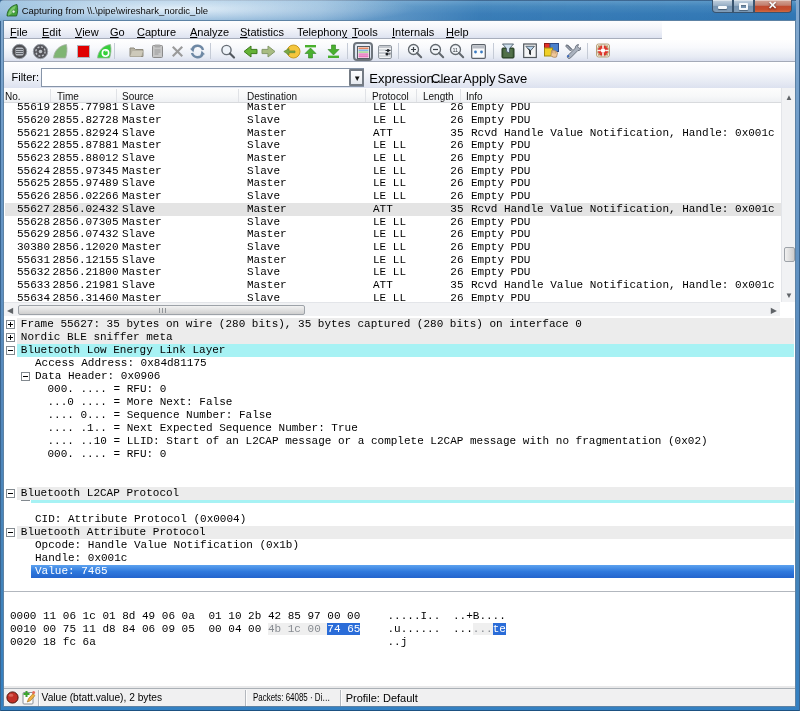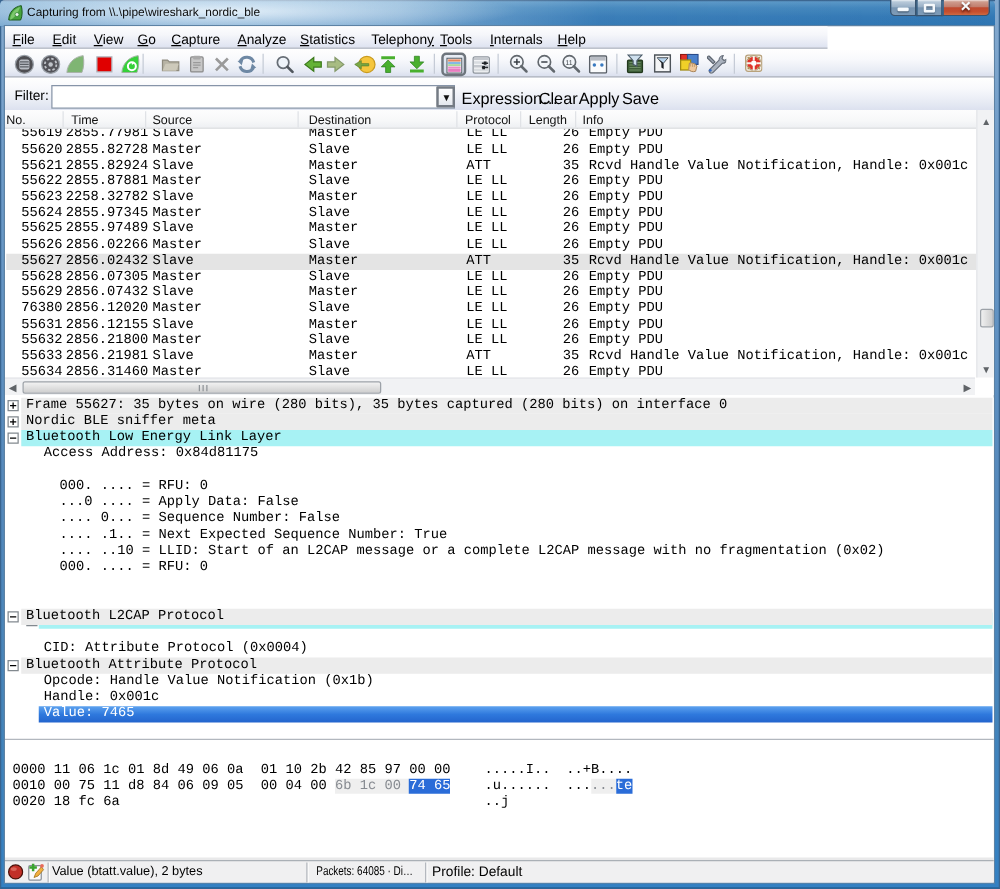--- a/index.html
+++ b/index.html
@@ -265,28 +265,28 @@
   <span class="fbtn" style="left:427px">Clear</span>
   <span class="fbtn" style="left:459px">Apply</span>
   <span class="fbtn" style="left:493.5px">Save</span>
 </div>
 <div class="abs" id="plist">
 <div class="abs" id="prows">
 <div class="prow m" style="top:-1.80px"><span class="cn">55619</span><span class="ct">2855.77981</span><span class="cs">Slave</span><span class="cd">Master</span><span class="cp">LE LL</span><span class="cl">26</span><span class="ci">Empty PDU</span></div>
 <div class="prow m" style="top:10.90px"><span class="cn">55620</span><span class="ct">2855.82728</span><span class="cs">Master</span><span class="cd">Slave</span><span class="cp">LE LL</span><span class="cl">26</span><span class="ci">Empty PDU</span></div>
 <div class="prow m" style="top:23.60px"><span class="cn">55621</span><span class="ct">2855.82924</span><span class="cs">Slave</span><span class="cd">Master</span><span class="cp">ATT</span><span class="cl">35</span><span class="ci">Rcvd Handle Value Notification, Handle: 0x001c</span></div>
 <div class="prow m" style="top:36.30px"><span class="cn">55622</span><span class="ct">2855.87881</span><span class="cs">Master</span><span class="cd">Slave</span><span class="cp">LE LL</span><span class="cl">26</span><span class="ci">Empty PDU</span></div>
-<div class="prow m" style="top:49.00px"><span class="cn">55623</span><span class="ct">2258.32782</span><span class="cs">Slave</span><span class="cd">Master</span><span class="cp">LE LL</span><span class="cl">26</span><span class="ci">Empty PDU</span></div>
+<div class="prow m" style="top:49.00px"><span class="cn">55623</span><span class="ct">2855.88012</span><span class="cs">Slave</span><span class="cd">Master</span><span class="cp">LE LL</span><span class="cl">26</span><span class="ci">Empty PDU</span></div>
 <div class="prow m" style="top:61.70px"><span class="cn">55624</span><span class="ct">2855.97345</span><span class="cs">Master</span><span class="cd">Slave</span><span class="cp">LE LL</span><span class="cl">26</span><span class="ci">Empty PDU</span></div>
 <div class="prow m" style="top:74.40px"><span class="cn">55625</span><span class="ct">2855.97489</span><span class="cs">Slave</span><span class="cd">Master</span><span class="cp">LE LL</span><span class="cl">26</span><span class="ci">Empty PDU</span></div>
 <div class="prow m" style="top:87.10px"><span class="cn">55626</span><span class="ct">2856.02266</span><span class="cs">Master</span><span class="cd">Slave</span><span class="cp">LE LL</span><span class="cl">26</span><span class="ci">Empty PDU</span></div>
 <div class="prow m" style="top:99.80px"><span class="sel"></span><span class="cn">55627</span><span class="ct">2856.02432</span><span class="cs">Slave</span><span class="cd">Master</span><span class="cp">ATT</span><span class="cl">35</span><span class="ci">Rcvd Handle Value Notification, Handle: 0x001c</span></div>
 <div class="prow m" style="top:112.50px"><span class="cn">55628</span><span class="ct">2856.07305</span><span class="cs">Master</span><span class="cd">Slave</span><span class="cp">LE LL</span><span class="cl">26</span><span class="ci">Empty PDU</span></div>
 <div class="prow m" style="top:125.20px"><span class="cn">55629</span><span class="ct">2856.07432</span><span class="cs">Slave</span><span class="cd">Master</span><span class="cp">LE LL</span><span class="cl">26</span><span class="ci">Empty PDU</span></div>
-<div class="prow m" style="top:137.90px"><span class="cn">76380</span><span class="ct">2856.12020</span><span class="cs">Master</span><span class="cd">Slave</span><span class="cp">LE LL</span><span class="cl">26</span><span class="ci">Empty PDU</span></div>
+<div class="prow m" style="top:137.90px"><span class="cn">30380</span><span class="ct">2856.12020</span><span class="cs">Master</span><span class="cd">Slave</span><span class="cp">LE LL</span><span class="cl">26</span><span class="ci">Empty PDU</span></div>
 <div class="prow m" style="top:150.60px"><span class="cn">55631</span><span class="ct">2856.12155</span><span class="cs">Slave</span><span class="cd">Master</span><span class="cp">LE LL</span><span class="cl">26</span><span class="ci">Empty PDU</span></div>
 <div class="prow m" style="top:163.30px"><span class="cn">55632</span><span class="ct">2856.21800</span><span class="cs">Master</span><span class="cd">Slave</span><span class="cp">LE LL</span><span class="cl">26</span><span class="ci">Empty PDU</span></div>
 <div class="prow m" style="top:176.00px"><span class="cn">55633</span><span class="ct">2856.21981</span><span class="cs">Slave</span><span class="cd">Master</span><span class="cp">ATT</span><span class="cl">35</span><span class="ci">Rcvd Handle Value Notification, Handle: 0x001c</span></div>
 <div class="prow m" style="top:188.70px"><span class="cn">55634</span><span class="ct">2856.31460</span><span class="cs">Master</span><span class="cd">Slave</span><span class="cp">LE LL</span><span class="cl">26</span><span class="ci">Empty PDU</span></div>
 </div>
 <div class="abs" id="phead">
 <span class="hc" style="left:1px">No.</span>
         <span class="hc" style="left:53px">Time</span>
 <span class="hc" style="left:118px">Source</span>
         <span class="hc" style="left:243px">Destination</span>
@@ -311,38 +311,39 @@
 <div id="hthumb">
           <div id="hgrip"></div>
         </div>
       </div>
 </div>
 <div class="abs" id="details">
 <div class="drow m" style="top:0px"><span class="dbg bg0 gray"></span><span class="exp pl e0"></span><span class="dtx t0">Frame 55627: 35 bytes on wire (280 bits), 35 bytes captured (280 bits) on interface 0</span></div>
 <div class="drow m" style="top:13px"><span class="dbg bg0 gray"></span><span class="exp pl e0"></span><span class="dtx t0">Nordic BLE sniffer meta</span></div>
 <div class="drow m" style="top:26px"><span class="dbg bg0 cyan"></span><span class="exp e0"></span><span class="dtx t0">Bluetooth Low Energy Link Layer</span></div>
 <div class="drow m" style="top:39px"><span class="dtx t1">Access Address: 0x84d81175</span></div>
+<div class="drow m" style="top:52px"><span class="exp e1"></span><span class="dtx t1">Data Header: 0x0906</span></div>
 <div class="drow m" style="top:65px"><span class="dtx t2">000. .... = RFU: 0</span></div>
-<div class="drow m" style="top:78px"><span class="dtx t2">...0 .... = Apply Data: False</span></div>
+<div class="drow m" style="top:78px"><span class="dtx t2">...0 .... = More Next: False</span></div>
 <div class="drow m" style="top:91px"><span class="dtx t2">.... 0... = Sequence Number: False</span></div>
 <div class="drow m" style="top:104px"><span class="dtx t2">.... .1.. = Next Expected Sequence Number: True</span></div>
 <div class="drow m" style="top:117px"><span class="dtx t2">.... ..10 = LLID: Start of an L2CAP message or a complete L2CAP message with no fragmentation (0x02)</span></div>
 <div class="drow m" style="top:130px"><span class="dtx t2">000. .... = RFU: 0</span></div>
 <div class="drow m" style="top:172px"><span class="dbg bg1 cyan"></span><span class="exp pl e1"></span><span class="dtx t1">CRC: 0x183f56</span></div>
 <div class="drow m" style="top:169px"><span class="dbg bg0 gray"></span><span class="exp e0"></span><span class="dtx t0">Bluetooth L2CAP Protocol</span></div>
 <div class="drow m" style="top:195px"><span class="dtx t1">CID: Attribute Protocol (0x0004)</span></div>
 <div class="drow m" style="top:208px"><span class="dbg bg0 gray"></span><span class="exp e0"></span><span class="dtx t0">Bluetooth Attribute Protocol</span></div>
 <div class="drow m" style="top:221px"><span class="dtx t1">Opcode: Handle Value Notification (0x1b)</span></div>
 <div class="drow m" style="top:234px"><span class="dtx t1">Handle: 0x001c</span></div>
 <div class="drow m" style="top:247px"><span class="dbg bg1 dsel"></span><span class="dtx t1" style="color:#fff">Value: 7465</span></div>
 </div>
 <div class="abs" id="dsplit"></div>
 <div class="abs" id="hexpane">
 <div class="hrow m" style="top:18px"><span style="left:6px">0000</span><span style="left:39px">11 06 1c 01 8d 49 06 0a</span><span style="left:204.5px">01 10 2b 42 85 97 00 00</span><span style="left:383.5px">.....I..</span><span style="left:449px">..+B....</span></div>
-<div class="hrow m" style="top:31px"><span style="left:6px">0010</span><span style="left:39px">00 75 11 d8 84 06 09 05</span><span style="left:204.5px">00 04 00 <i class="gb">6b 1c 00 </i><i class="bb">74 65</i></span><span style="left:383.5px">.u......</span><span style="left:449px">...<i class="gb">...</i><i class="bb">te</i></span></div>
+<div class="hrow m" style="top:31px"><span style="left:6px">0010</span><span style="left:39px">00 75 11 d8 84 06 09 05</span><span style="left:204.5px">00 04 00 <i class="gb">4b 1c 00 </i><i class="bb">74 65</i></span><span style="left:383.5px">.u......</span><span style="left:449px">...<i class="gb">...</i><i class="bb">te</i></span></div>
 <div class="hrow m" style="top:44px"><span style="left:6px">0020</span><span style="left:39px">18 fc 6a</span><span style="left:383.5px">..j</span></div>
 </div>
 <div class="abs" id="status">
 <svg class="abs" style="left:2px;top:2px" width="13" height="13" viewBox="0 0 13 13">
         <circle cx="6.5" cy="6.5" r="5.6" fill="#c23028" stroke="#4a1008" stroke-width="1"></circle>
         <ellipse cx="5" cy="4.2" rx="2.4" ry="1.5" fill="#dd6a5e" opacity="0.9"></ellipse>
       </svg>
 <svg class="abs" style="left:17px;top:1px" width="15" height="15" viewBox="0 0 15 15">
         <rect x="2" y="2.5" width="10" height="11.5" rx="1" fill="#fbfbfb" stroke="#8a9098"></rect>
         <path d="M4.5 1h2v2h2v2h-2v2h-2V5h-2V3h2z" fill="#3aa32e"></path>

